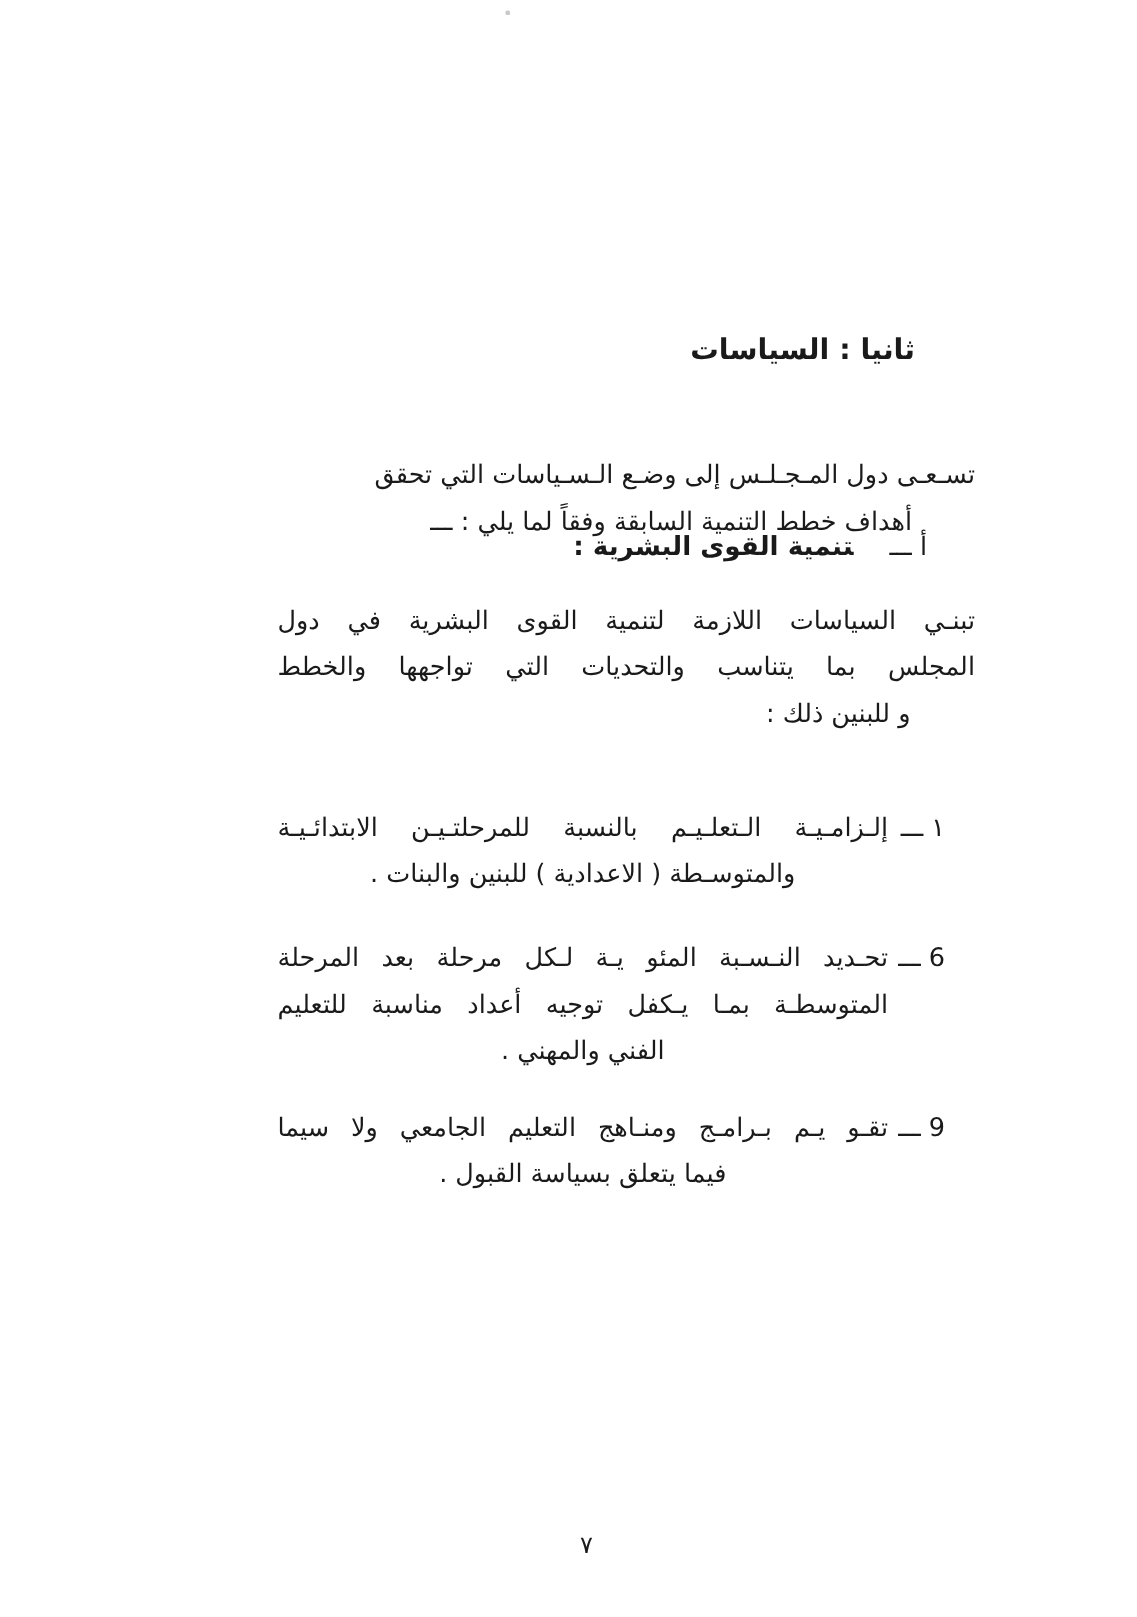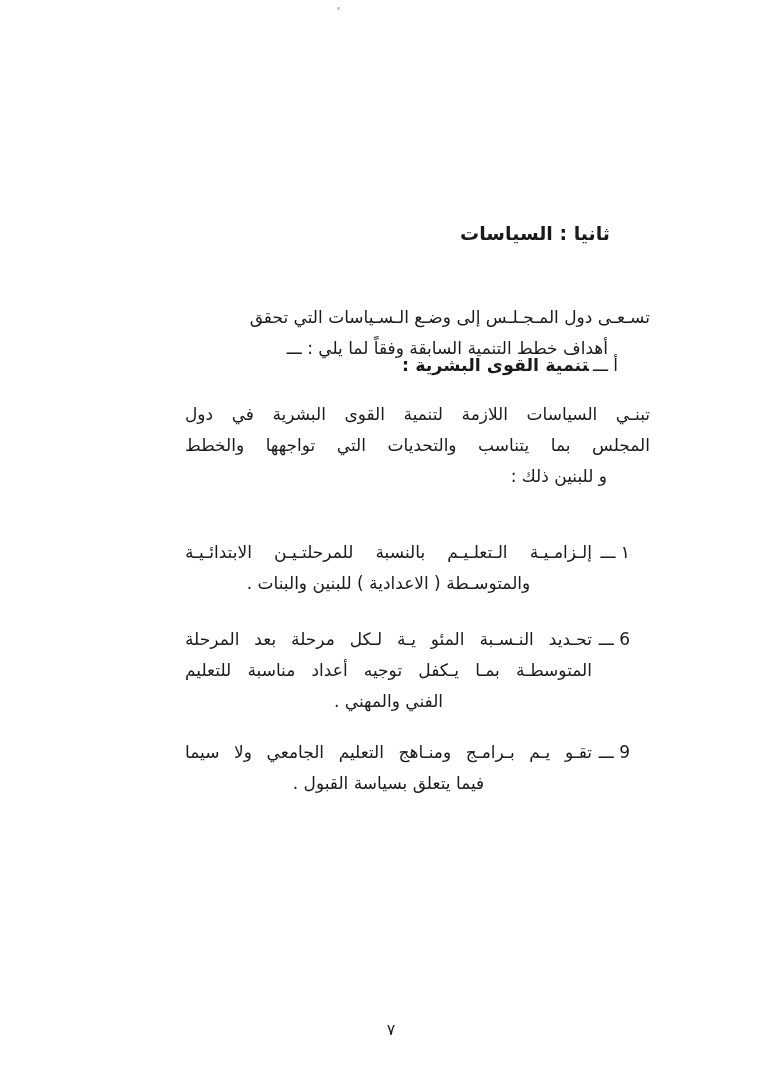--- a/index.html
+++ b/index.html
@@ -35,21 +35,21 @@
     box-sizing: border-box;
     text-align: right;
     font-size: 19px;
     font-weight: bold;
     line-height: 31px;
     letter-spacing: 0.5px;
   }
   .intro   { top: 274px; margin-top: 28px; }
   .section { top: 350px; padding-right: 32px; box-sizing: border-box;
              text-align: right; line-height: 31px; font-size: 17px; }
-  .section .marker { margin-left: 4px; font-size: 17px; }
+  .section .marker { margin-left: 24px; font-size: 17px; }
   .section .title  { font-weight: bold; font-size: 17.5px; letter-spacing: 0.3px; }
   .bodypara { top: 399px; }
   .items    { top: 537px; }
 
   .tline {
     line-height: 31px;
     font-size: 17px;
   }
   .l-right  { text-align: right; }
   .l-center { text-align: center; }

